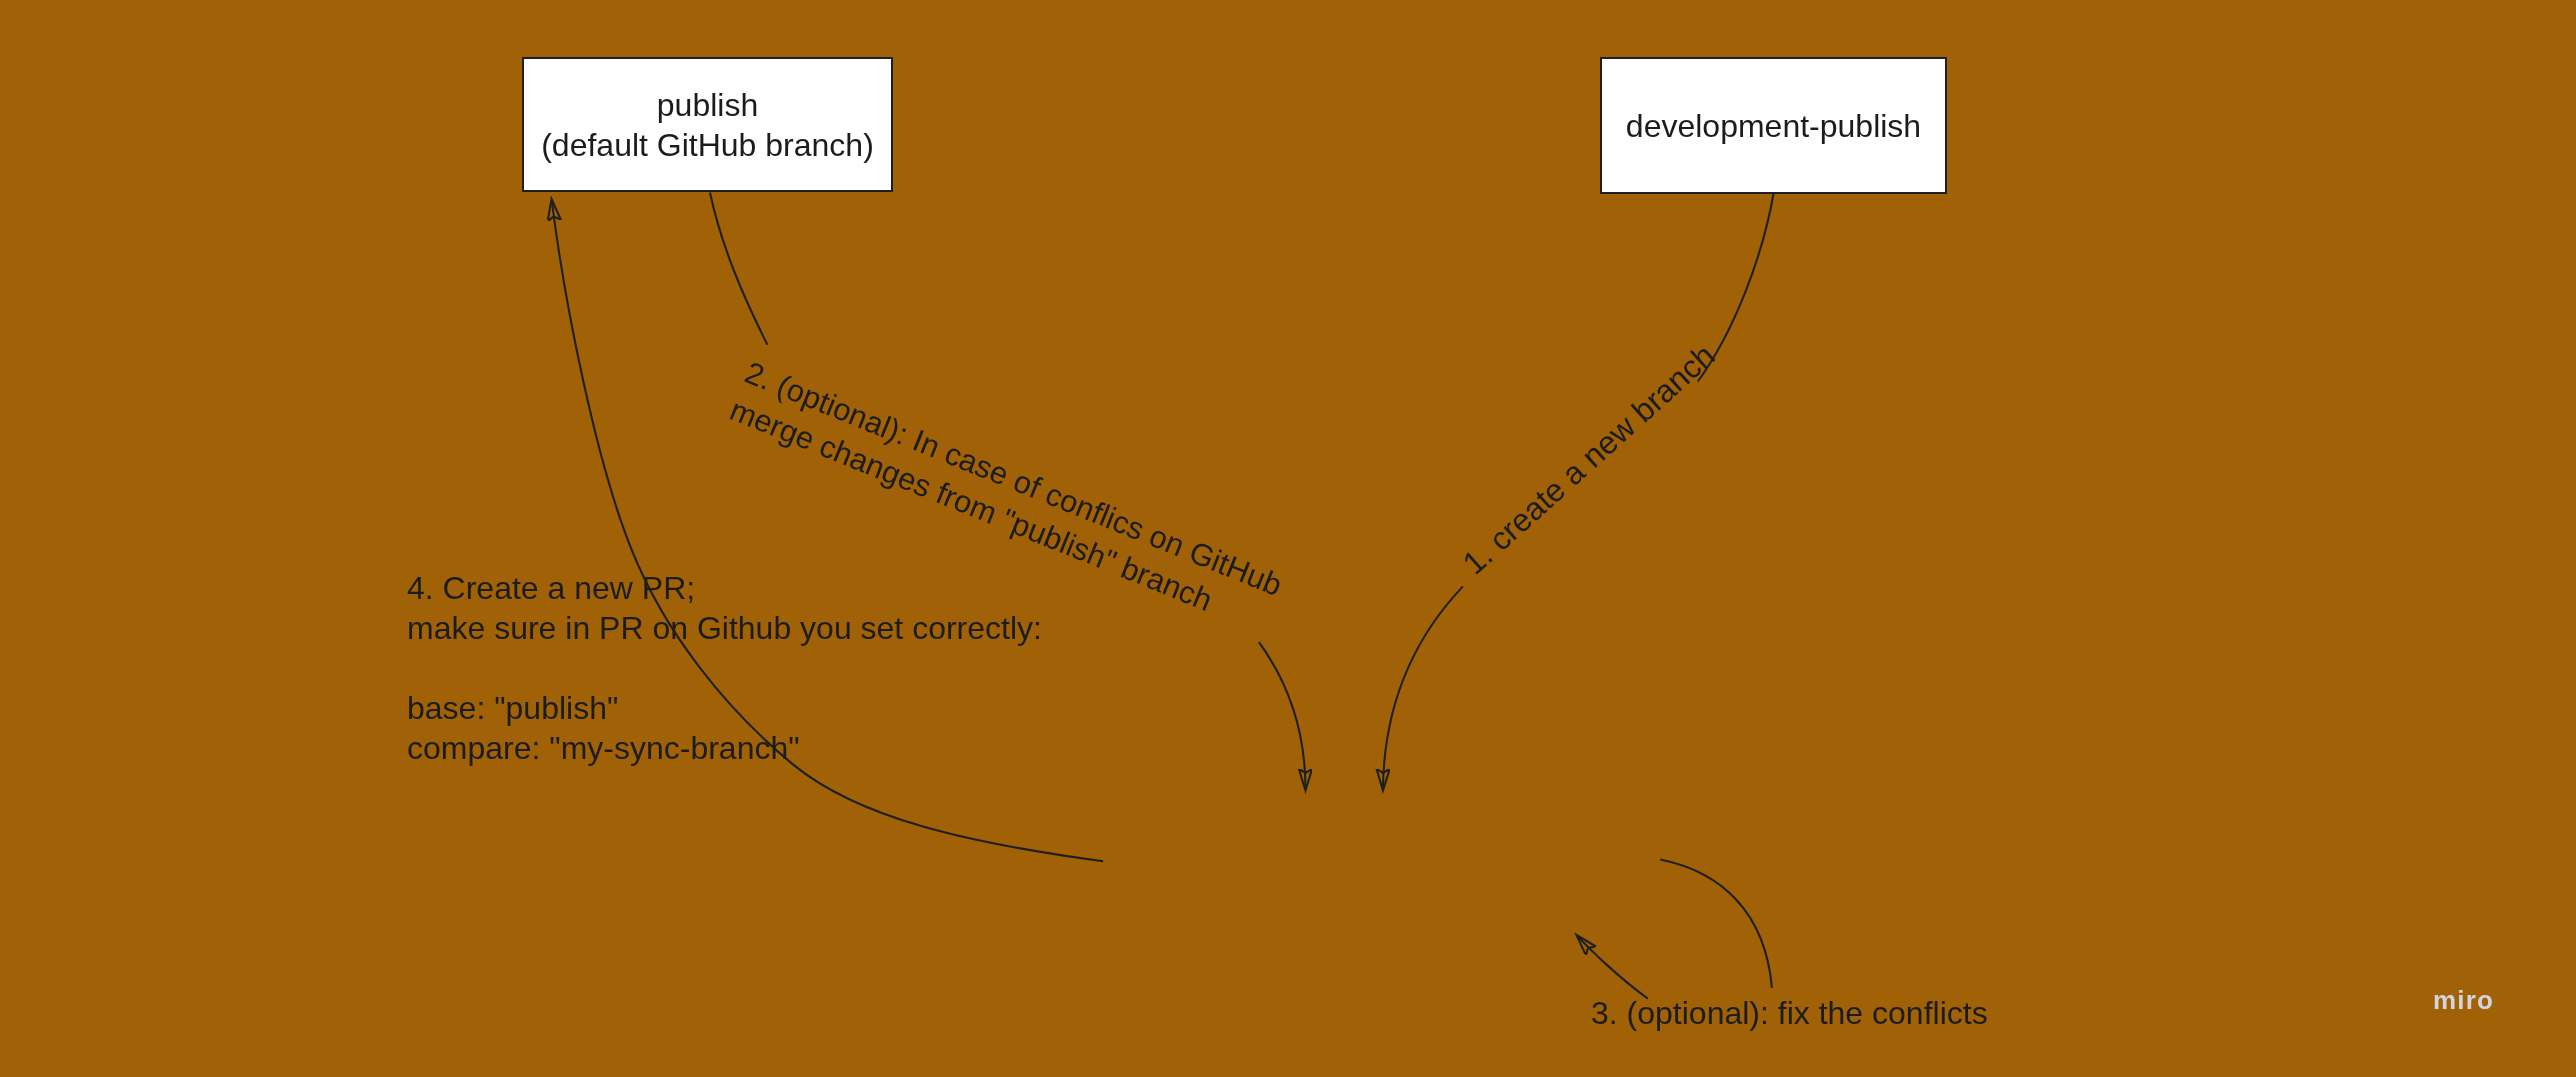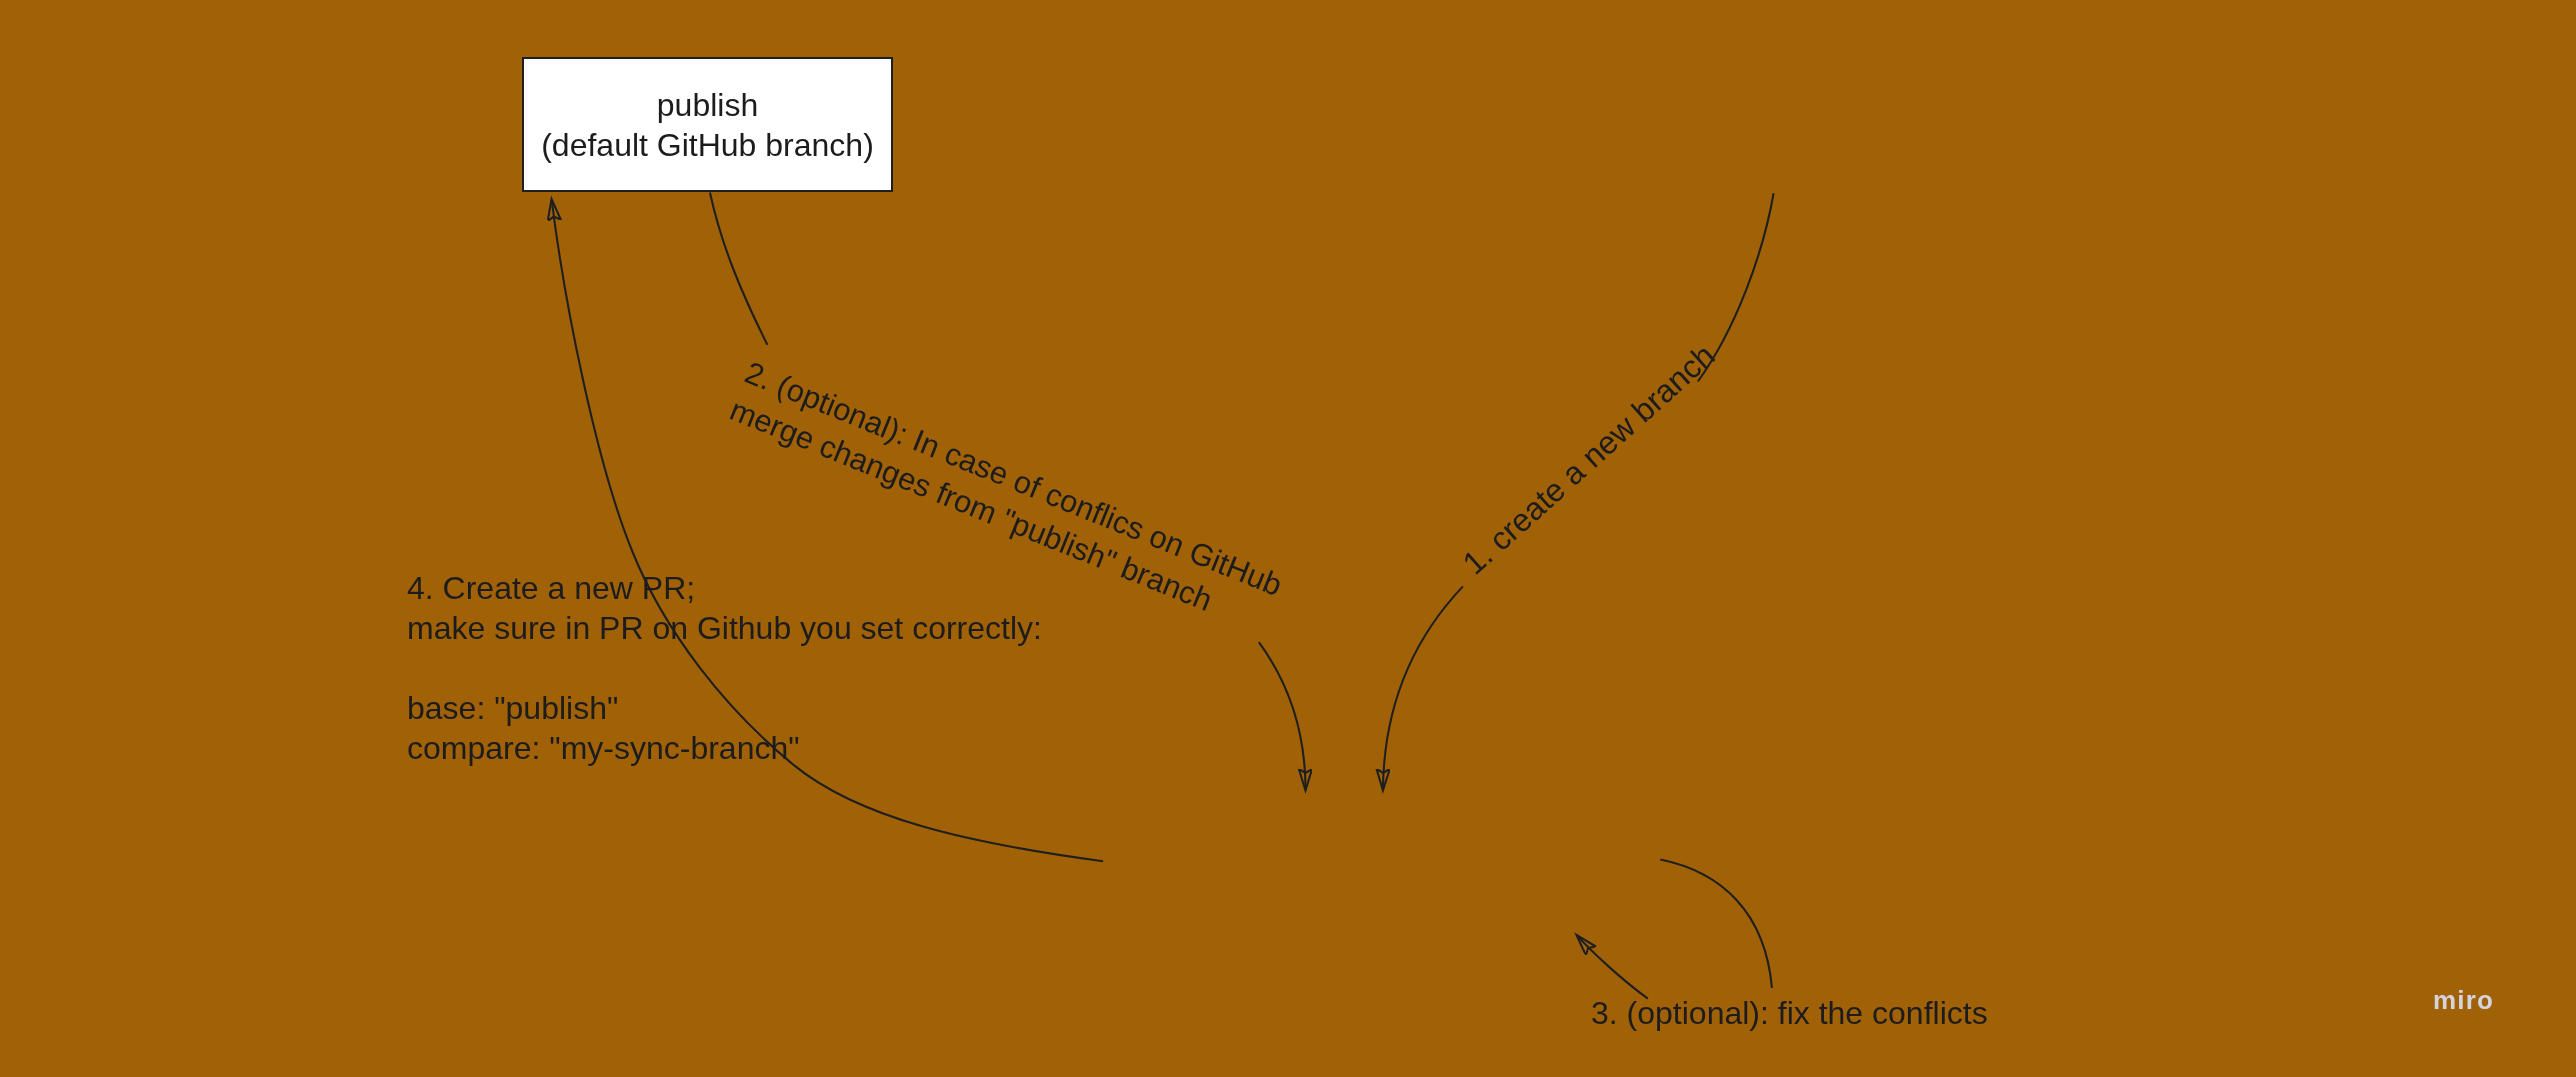--- a/index.html
+++ b/index.html
@@ -91,20 +91,23 @@
     <path marker-end="url(#ah)" d="M 1978 1199 C 1944 1174, 1909 1141, 1893 1123"></path>
 
     <path marker-end="url(#ah)" d="M 1324 1034 C 1160 1012, 1030 982, 952 918 C 872 852, 798 760, 758 660 C 716 556, 678 368, 662 240"></path>
   </svg>
 
   <div class="node" id="node-publish">
     <span>publish
 (default GitHub branch)</span>
   </div>
 
+  <div class="node" id="node-dev-publish">
+    <span>development-publish</span>
+  </div>
 
 
   <div class="float-text" id="edge-label-step1">1. create a new branch</div>
 
   <div class="float-text" id="edge-label-step2">2. (optional): In case of conflics on GitHub
 merge changes from "publish" branch</div>
 
   <div class="float-text" id="edge-label-step3">3. (optional): fix the conflicts</div>
 
   <div class="float-text" id="edge-label-step4">4. Create a new PR;

